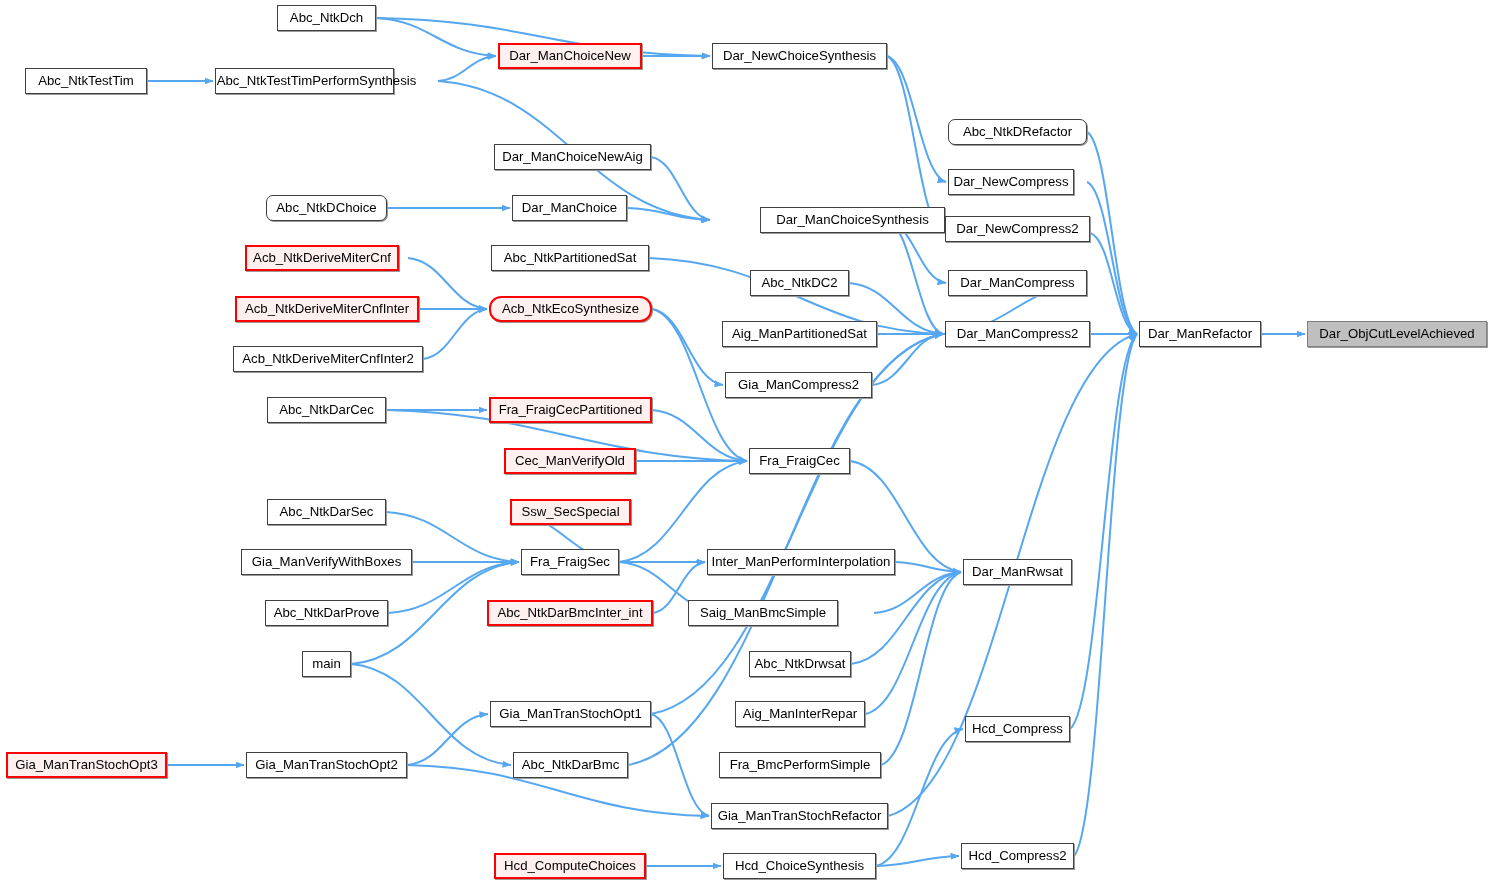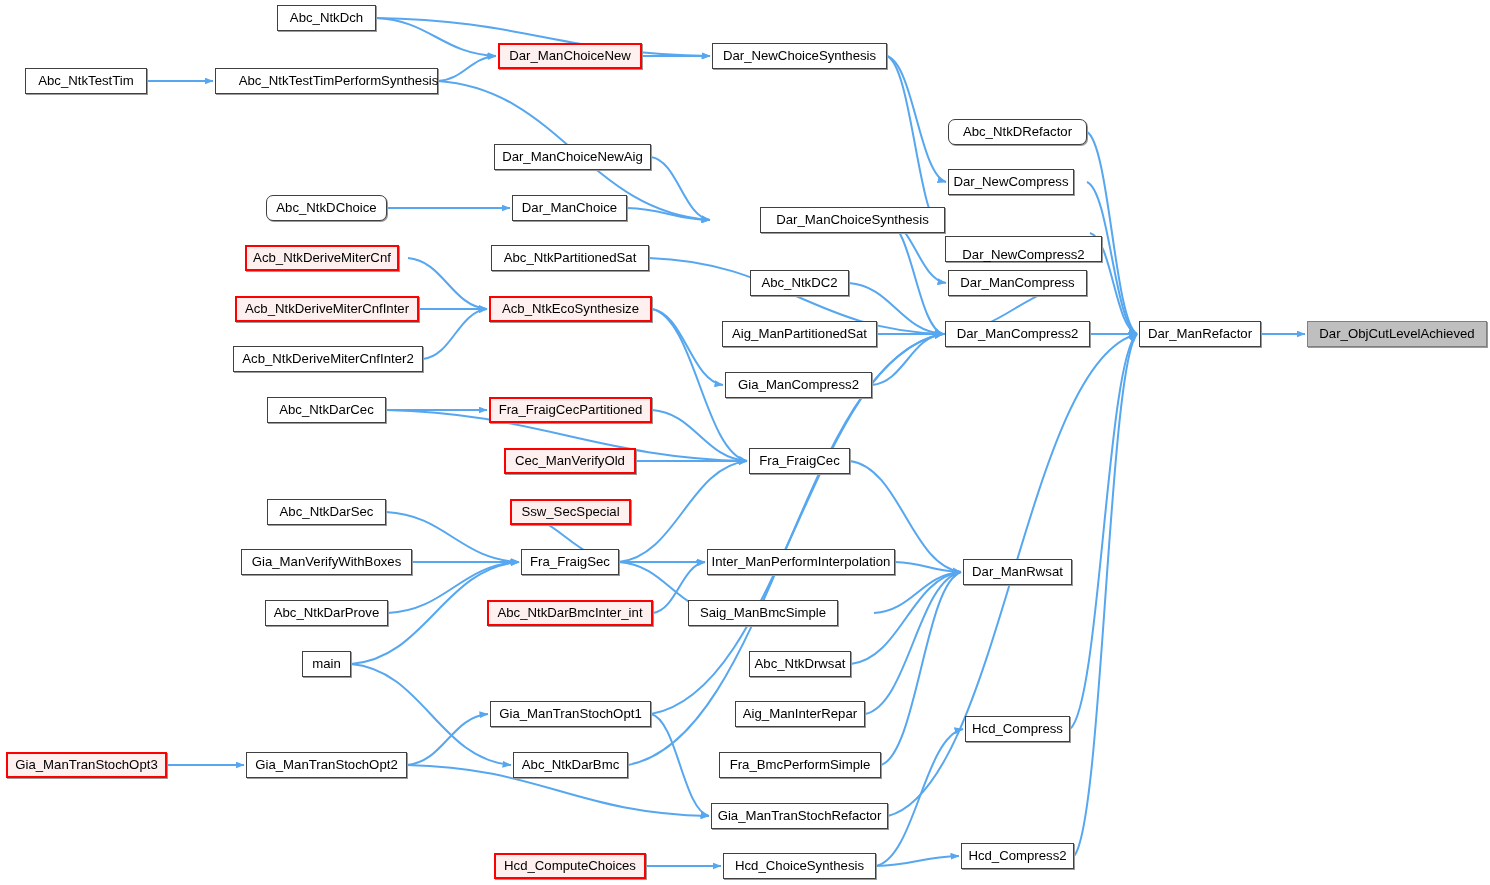--- a/index.html
+++ b/index.html
@@ -109,60 +109,60 @@
       </div>
       <div class="node red" style="left: 498px; top: 43px; width: 144px;">
         <span>Dar_ManChoiceNew</span>
       </div>
       <div class="node" style="left: 712px; top: 43px; width: 175px;">
         <span>Dar_NewChoiceSynthesis</span>
       </div>
       <div class="node" style="left: 25px; top: 68px; width: 122px;">
         <span>Abc_NtkTestTim</span>
       </div>
-      <div class="node" style="left: 215px; top: 68px; width: 223px; padding-left: 24px;">
+      <div class="node" style="left: 215px; top: 68px; width: 179px; padding-left: 24px;">
         <span>Abc_NtkTestTimPerformSynthesis</span>
       </div>
       <div class="node" style="left: 948px; top: 119px; width: 139px; border-radius: 7px;">
         <span>Abc_NtkDRefactor</span>
       </div>
       <div class="node" style="left: 494px; top: 144px; width: 157px;">
         <span>Dar_ManChoiceNewAig</span>
       </div>
       <div class="node" style="left: 948px; top: 169px; width: 126px;">
         <span>Dar_NewCompress</span>
       </div>
       <div class="node" style="left: 266px; top: 195px; width: 121px; border-radius: 7px;">
         <span>Abc_NtkDChoice</span>
       </div>
       <div class="node" style="left: 512px; top: 195px; width: 115px;">
         <span>Dar_ManChoice</span>
       </div>
       <div class="node" style="left: 712px; top: 207px; width: 185px; margin-left: 48px;">
         <span>Dar_ManChoiceSynthesis</span>
       </div>
-      <div class="node" style="left: 945px; top: 236px; width: 157px; align-items: flex-end;">
+      <div class="node" style="left: 945px; top: 216px; width: 145px;">
         <span>Dar_NewCompress2</span>
       </div>
       <div class="node red" style="left: 245px; top: 245px; width: 154px;">
         <span>Acb_NtkDeriveMiterCnf</span>
       </div>
       <div class="node" style="left: 491px; top: 245px; width: 158px;">
         <span>Abc_NtkPartitionedSat</span>
       </div>
       <div class="node" style="left: 750px; top: 270px; width: 99px;">
         <span>Abc_NtkDC2</span>
       </div>
       <div class="node" style="left: 948px; top: 270px; width: 139px;">
         <span>Dar_ManCompress</span>
       </div>
       <div class="node red" style="left: 235px; top: 296px; width: 184px;">
         <span>Acb_NtkDeriveMiterCnfInter</span>
       </div>
-      <div class="node red" style="left: 489px; top: 296px; width: 163px;">
+      <div class="node red" style="left: 489px; top: 296px; width: 163px; border-radius: 12px;">
         <span>Acb_NtkEcoSynthesize</span>
       </div>
       <div class="node" style="left: 722px; top: 321px; width: 155px;">
         <span>Aig_ManPartitionedSat</span>
       </div>
       <div class="node" style="left: 945px; top: 321px; width: 145px;">
         <span>Dar_ManCompress2</span>
       </div>
       <div class="node" style="left: 1139px; top: 321px; width: 122px;">
         <span>Dar_ManRefactor</span>

